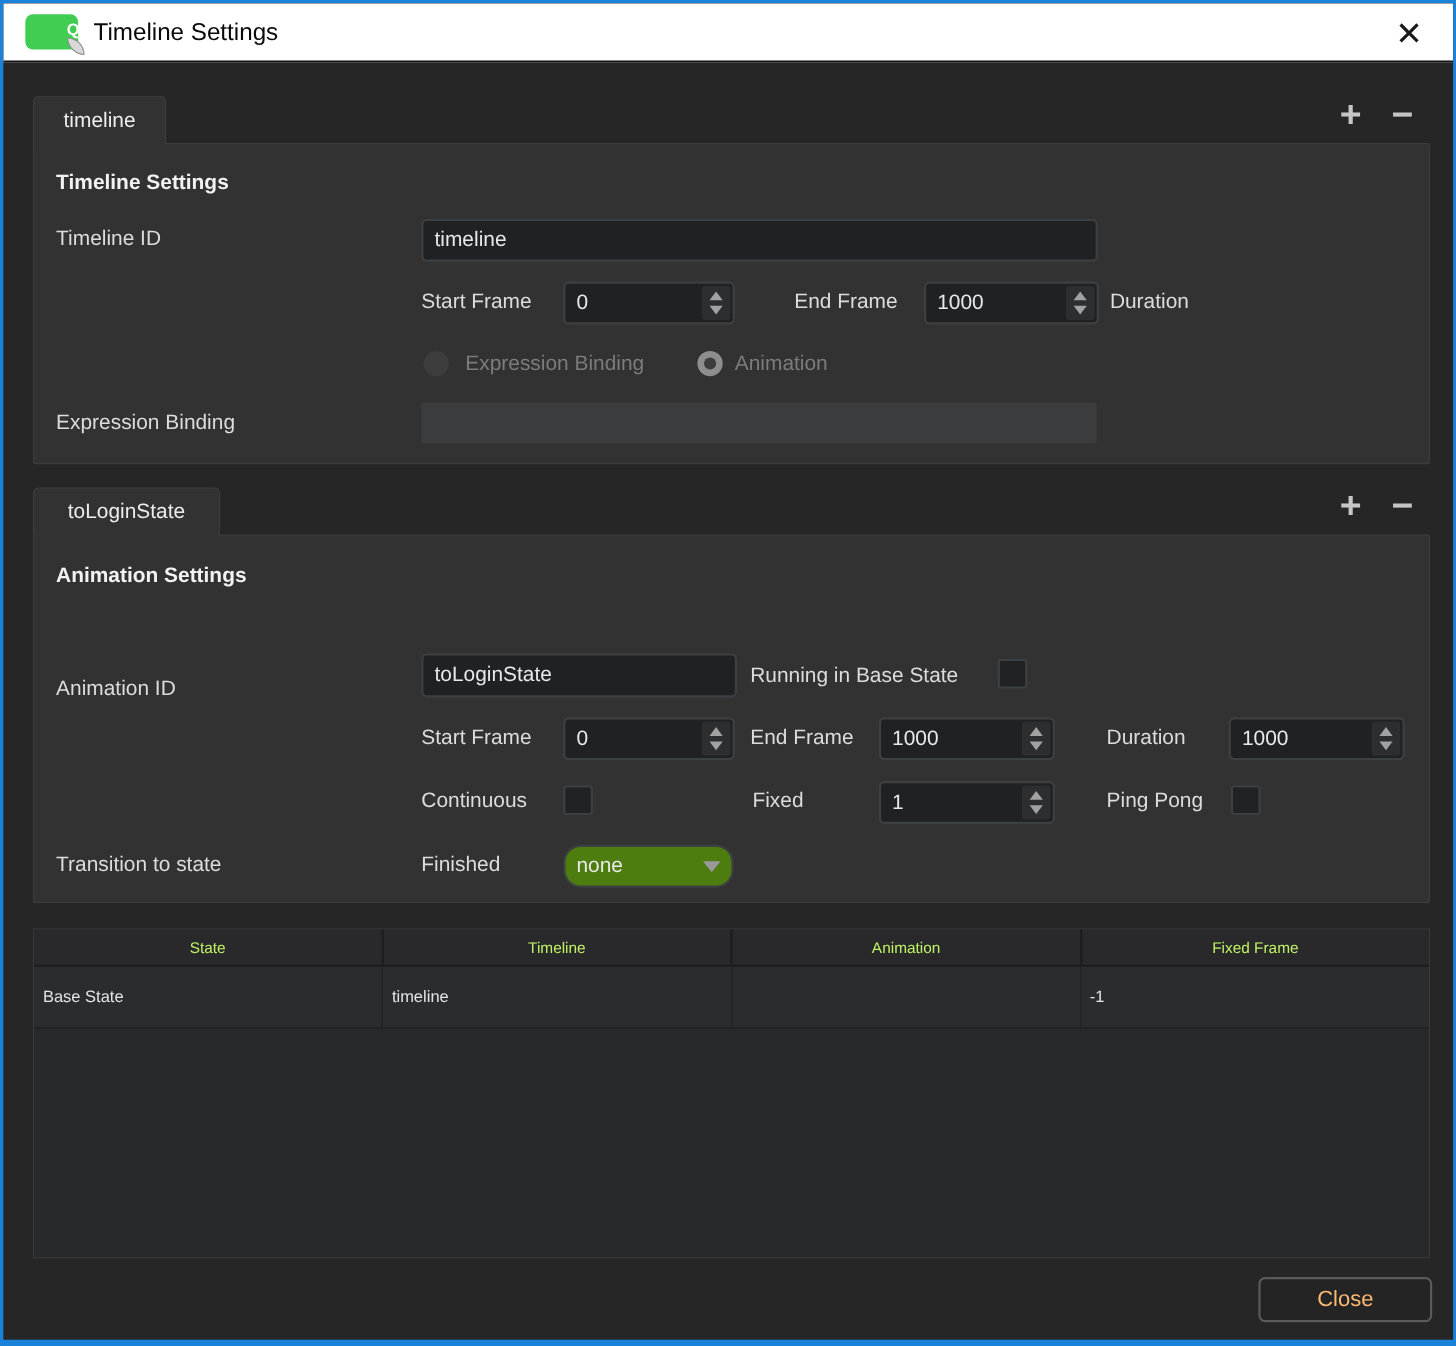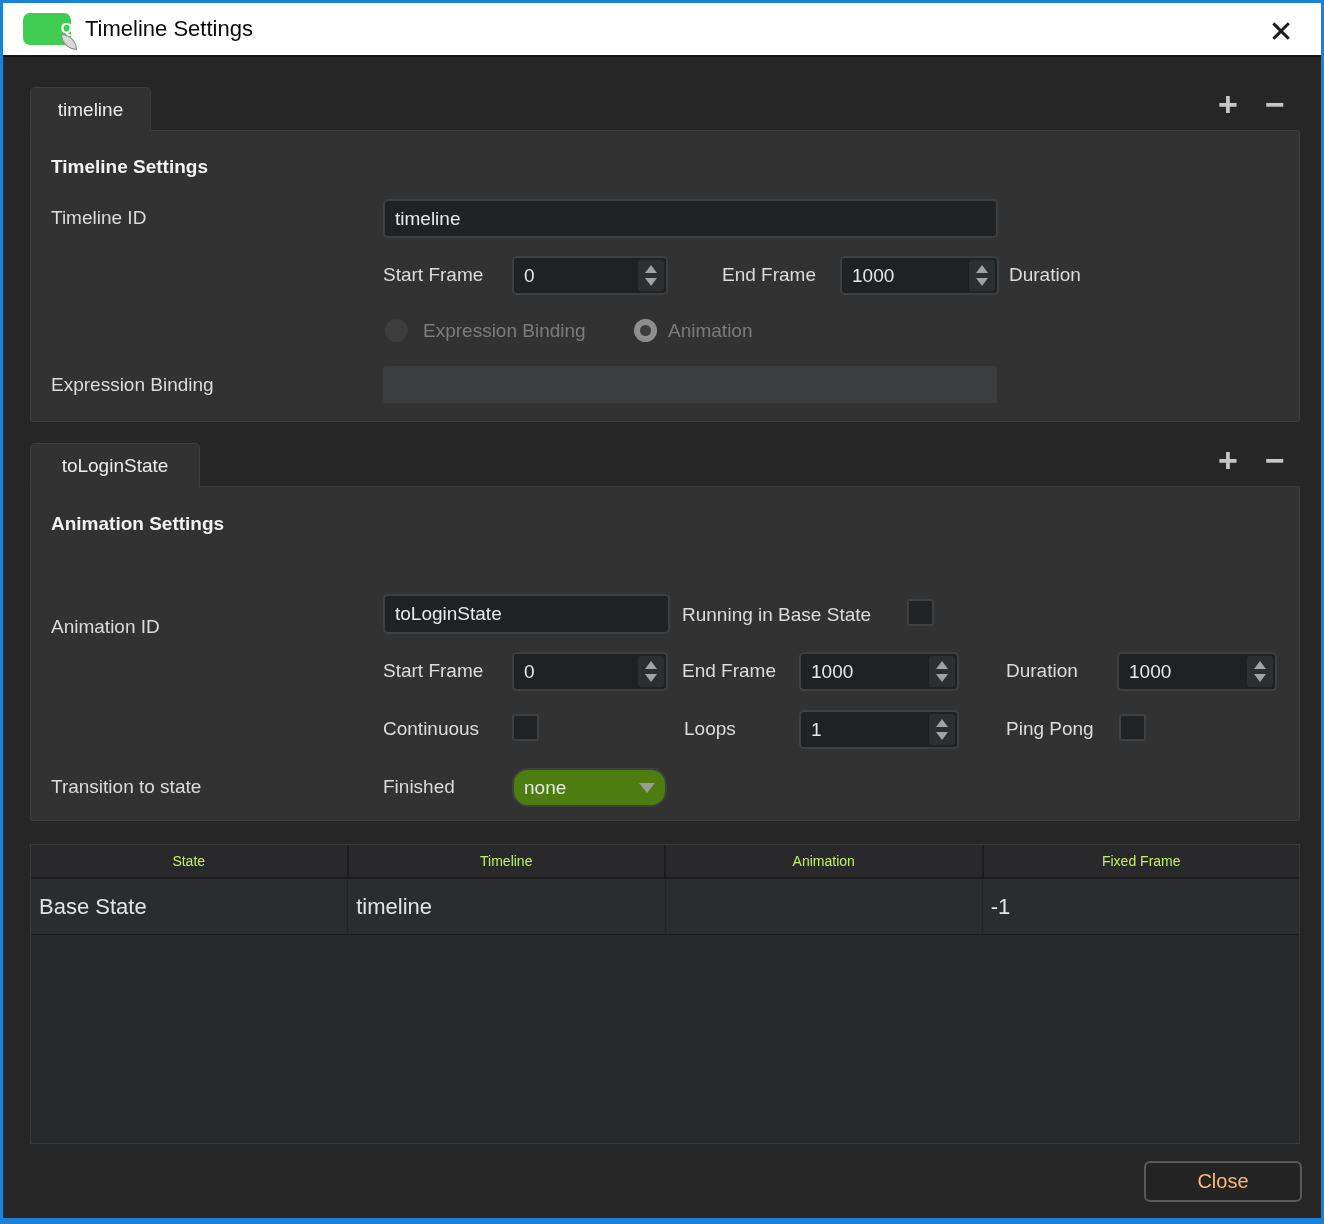--- a/index.html
+++ b/index.html
@@ -95,21 +95,21 @@
   }
   .st-header { display: flex; height: 34px; background: #29292b; border-bottom: 2px solid #1d1d1f; }
   .st-header .hcell {
     flex: 1; display: flex; align-items: center; justify-content: center;
     font-size: 14px; color: #bef264; border-right: 2px solid #1d1d1f;
   }
   .st-header .hcell:last-child { border-right: none; }
   .st-row { display: flex; height: 56px; background: #2b2c2e; border-bottom: 1px solid #1d1d1f; }
   .st-row .cell {
     flex: 1; display: flex; align-items: center; padding-left: 8px;
-    font-size: 22px; color: #e4e4e4; border-right: 1px solid #222325;
+    font-size: 15px; color: #e4e4e4; border-right: 1px solid #222325;
   }
   .st-row .cell:last-child { border-right: none; }
   
   .close-btn {
     position: absolute; left: 1141px; top: 1158px; width: 158px; height: 41px;
     background: #242424; border: 2px solid #5a5a5a; border-radius: 6px;
     color: #fdba74; font-size: 20px; font-family: "Liberation Sans", sans-serif;
     cursor: pointer;
   }
 </style>
@@ -204,21 +204,21 @@
     <div class="spin" style="left:1086px; top:165px; width:160px; height:39px;">
       <div class="val">1000</div>
       <div class="btns">
         <div class="tri-up"></div>
         <div class="tri-down"></div>
       </div>
     </div>
 
     <div class="lbl" style="left:352px; top:231px;">Continuous</div>
     <div class="checkbox" style="left:481px; top:227px;"></div>
-    <div class="lbl" style="left:653px; top:231px;">Loops</div>
+    <div class="lbl" style="left:653px; top:231px;">Fixed</div>
     <div class="spin" style="left:768px; top:223px; width:160px; height:39px;">
       <div class="val">1</div>
       <div class="btns">
         <div class="tri-up"></div>
         <div class="tri-down"></div>
       </div>
     </div>
     <div class="lbl" style="left:975px; top:231px;">Ping Pong</div>
     <div class="checkbox" style="left:1088px; top:227px;"></div>
 

